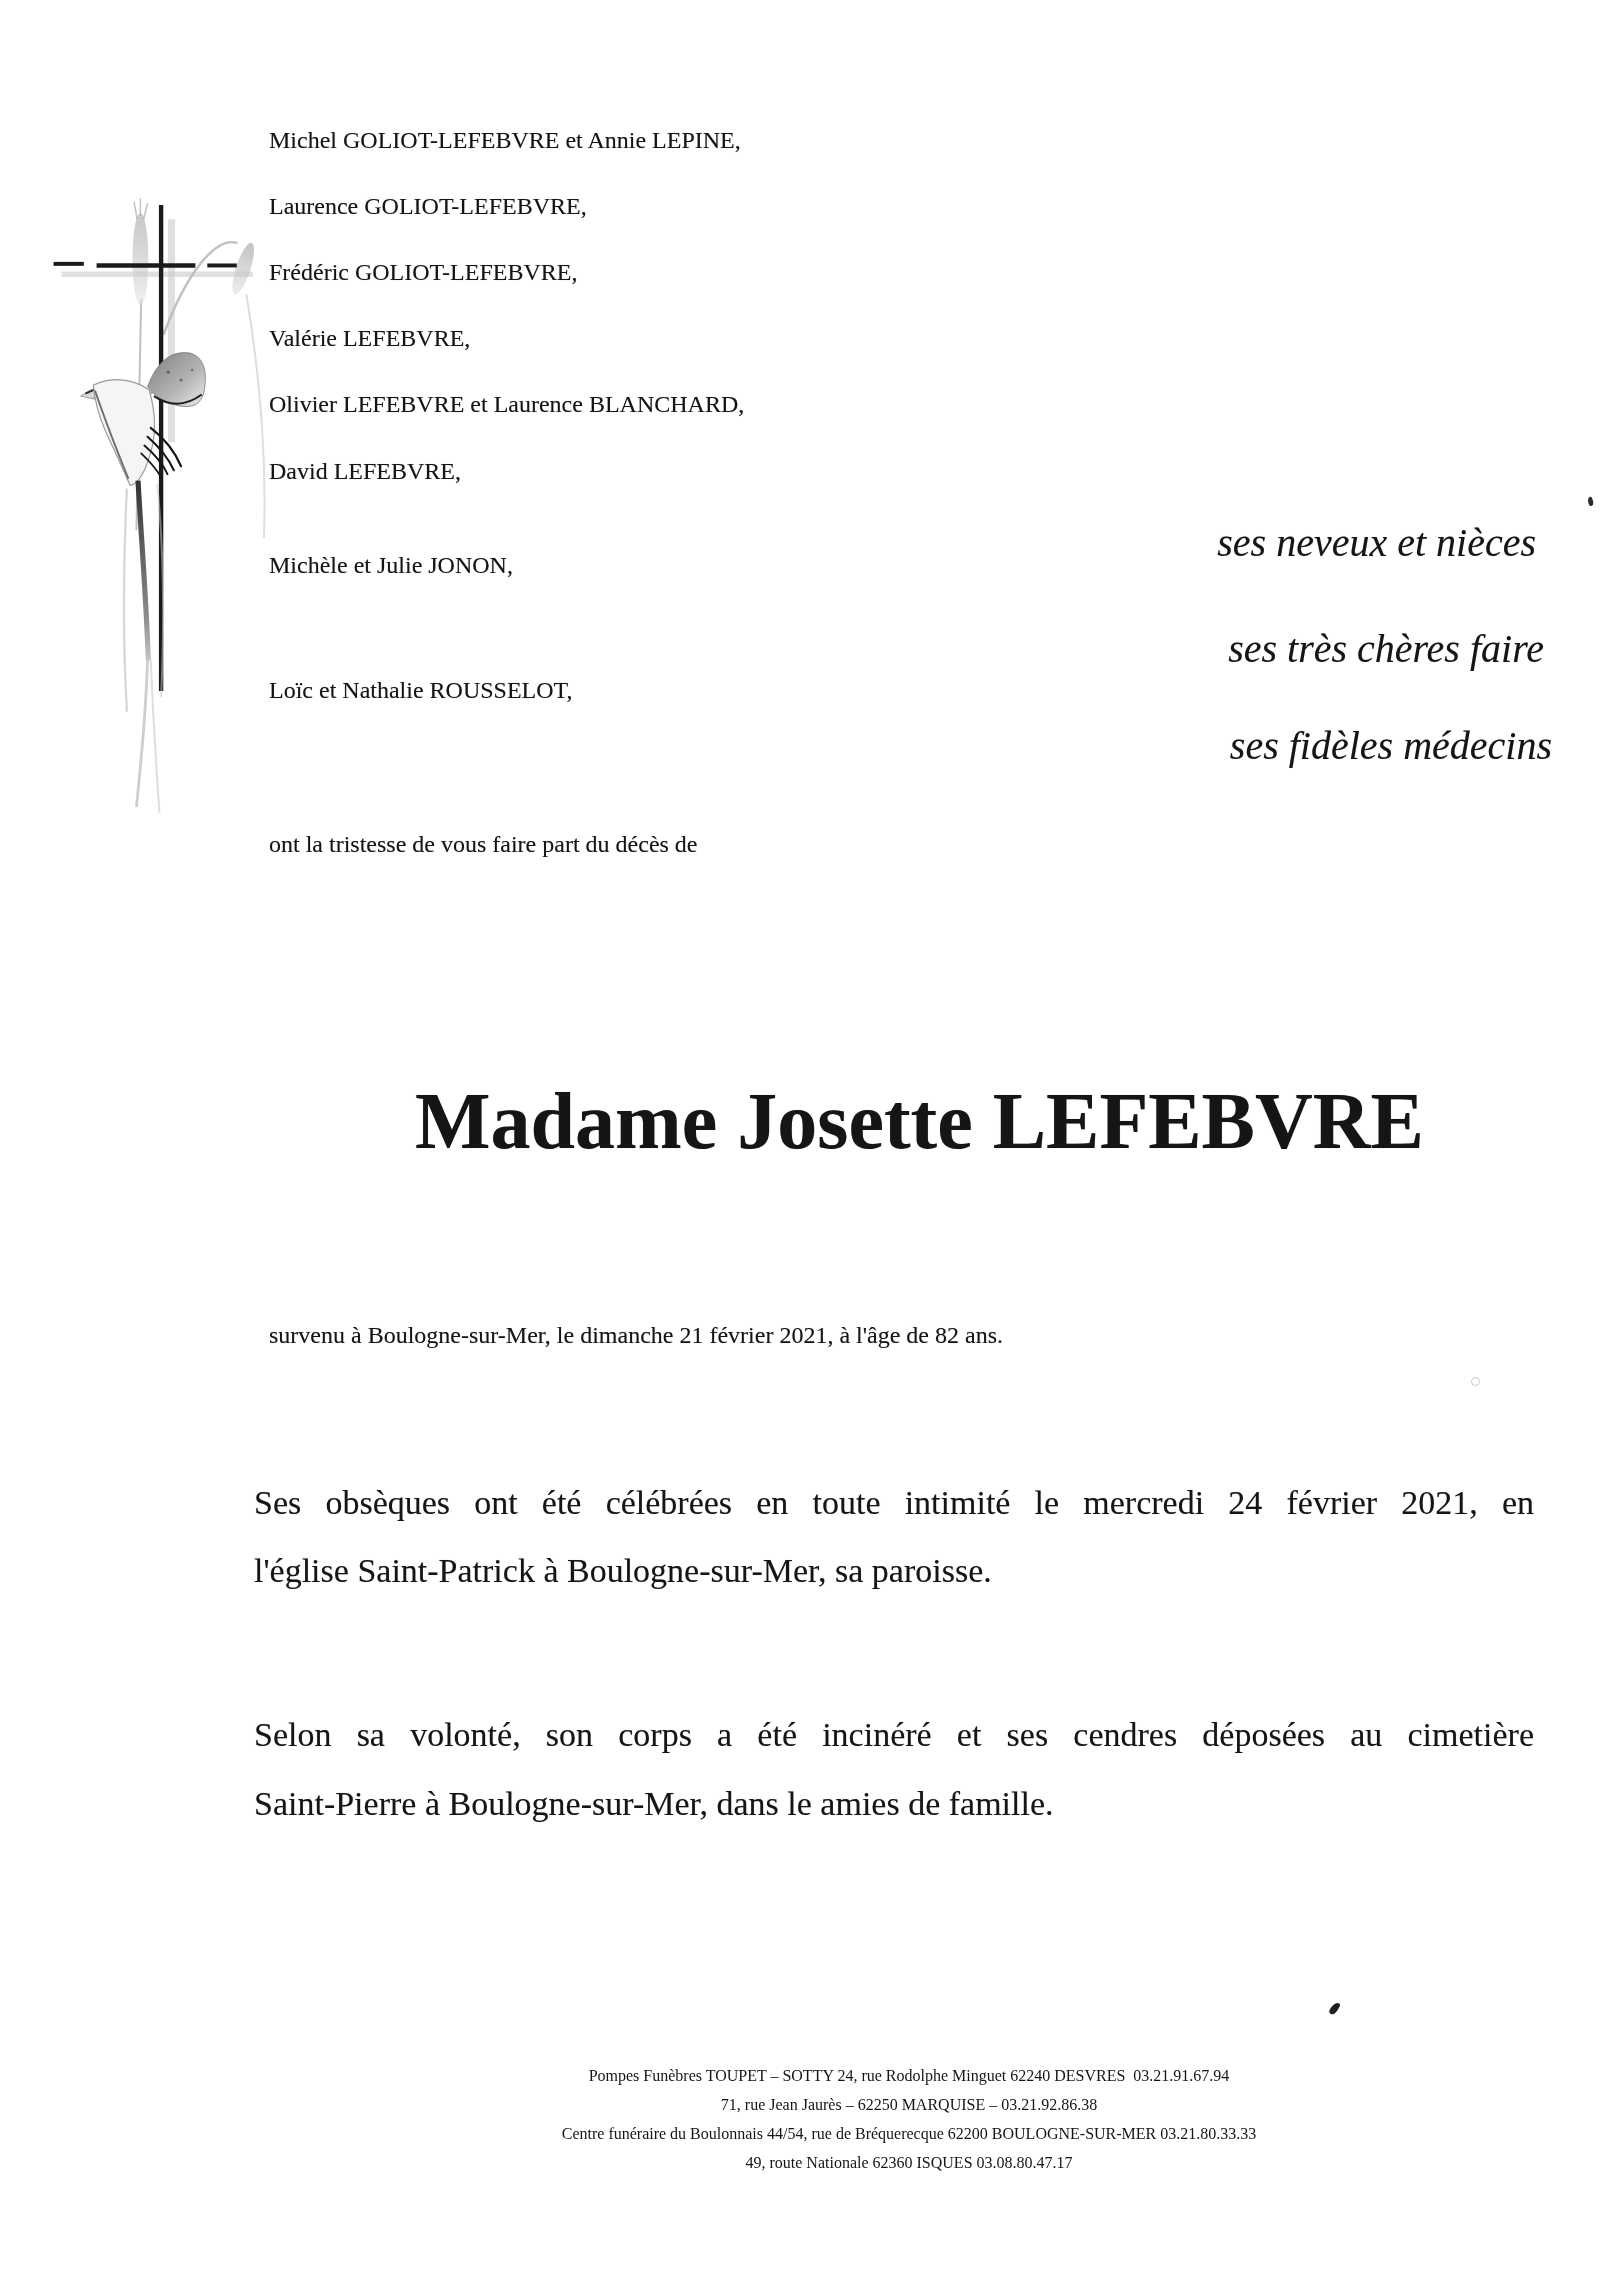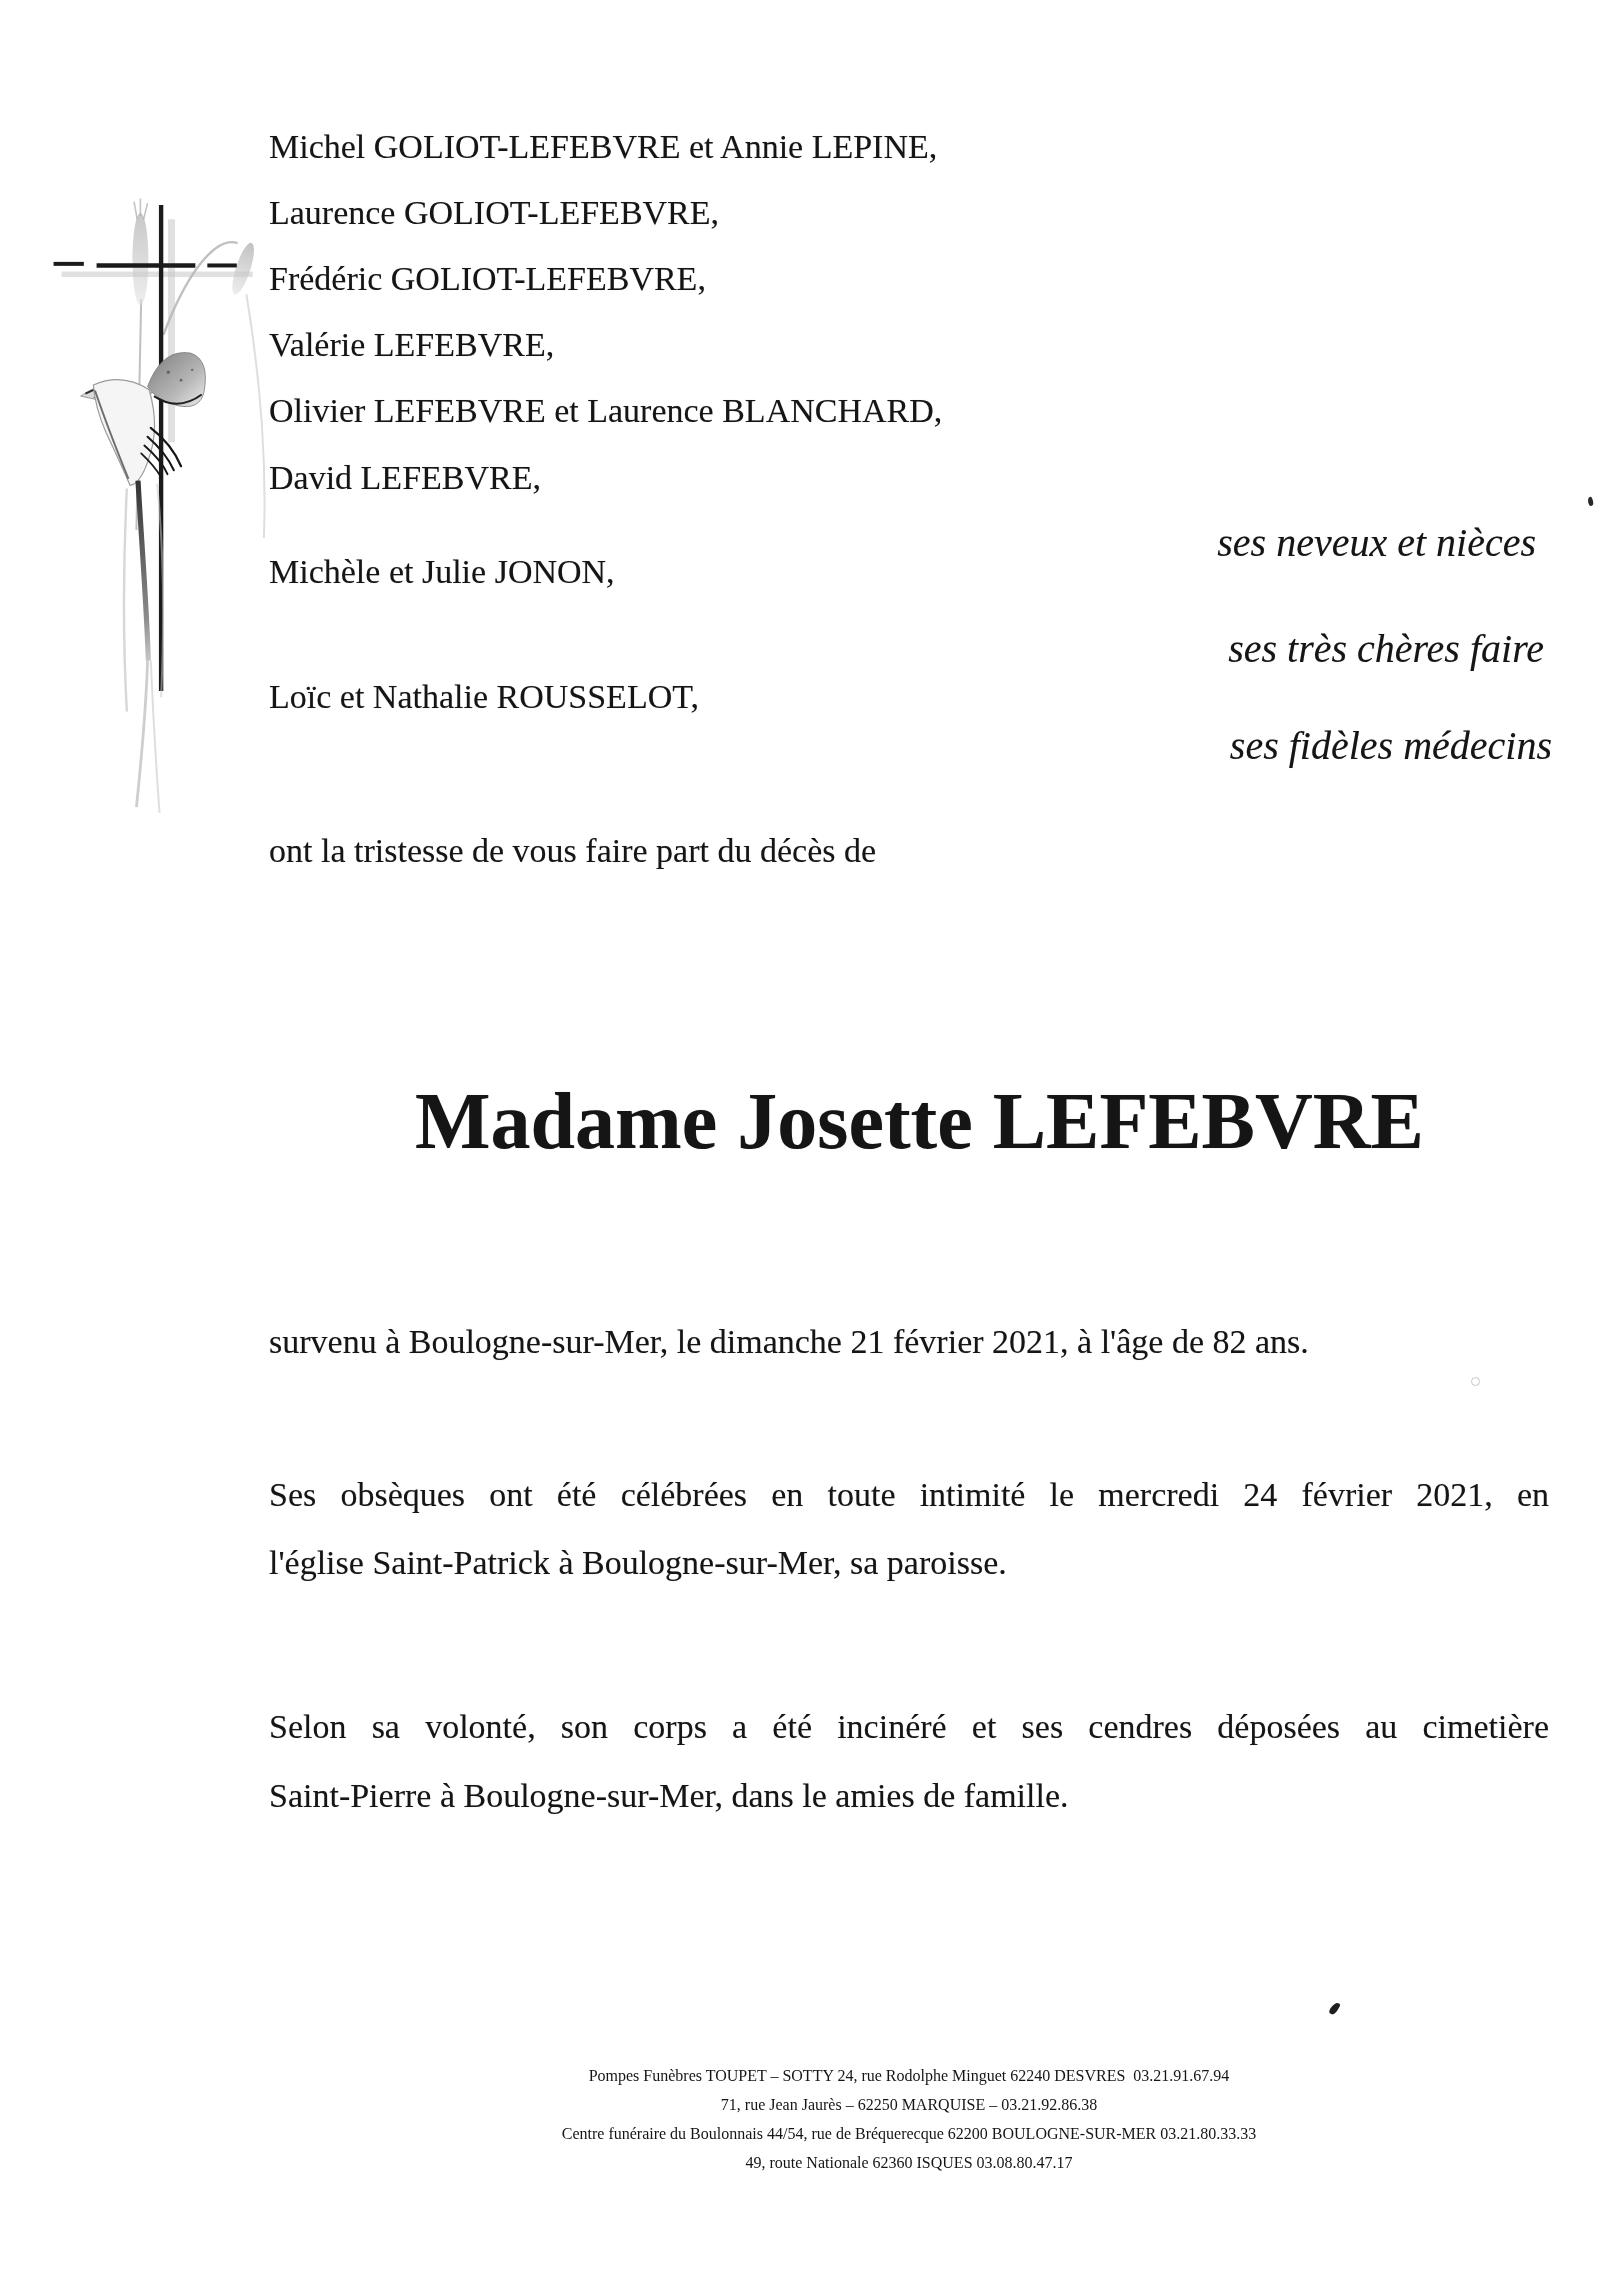--- a/index.html
+++ b/index.html
@@ -10,21 +10,21 @@
     background: #ffffff;
     overflow: hidden;
     font-family: "Liberation Serif", "DejaVu Serif", serif;
     color: #151515;
   }
   
   .line {
     position: absolute;
     left: 269px;
     white-space: nowrap;
-    font-size: 34px;
+    font-size: 24px;
     line-height: 1.15;
     text-shadow: 0 0 0.8px rgba(20,20,20,0.35);
   }
   .attr {
     left: auto;
     font-style: italic;
     font-size: 40px;
   }
   .title {
     position: absolute;
@@ -35,25 +35,26 @@
     text-align: center;
     font-size: 80px;
     font-weight: bold;
     line-height: 1;
     letter-spacing: 0px;
     white-space: nowrap;
     text-shadow: 0 0 0.8px rgba(20,20,20,0.4);
   }
   .pline {
     position: absolute;
-    left: 269px;
+    left: 254px;
     width: 1280px;
     font-size: 34px;
     line-height: 1.15;
     text-shadow: 0 0 0.8px rgba(20,20,20,0.35);
+    margin-top: 8px;
   }
   .justify {
     text-align: justify;
     text-align-last: justify;
     text-justify: inter-word;
   }
   .footer {
     position: absolute;
     left: 269px;
     top: 2061px;

